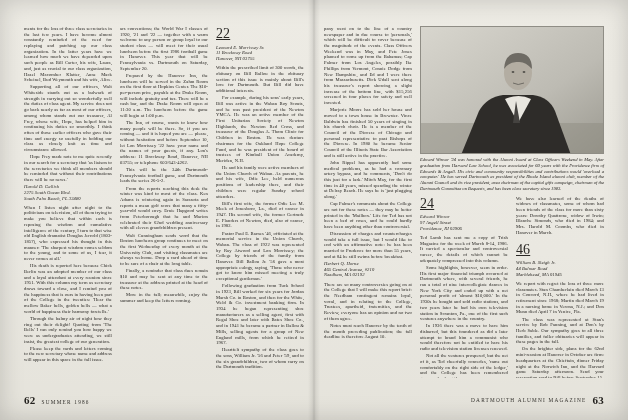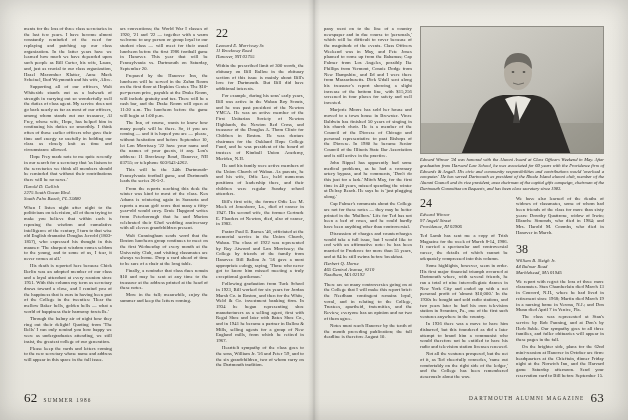--- a/index.html
+++ b/index.html
@@ -14,36 +14,36 @@
     background:linear-gradient(90deg,rgba(0,0,0,0) 0%,rgba(0,0,0,0.07) 35%,rgba(0,0,0,0.16) 50%,rgba(0,0,0,0.07) 65%,rgba(0,0,0,0) 100%);
   }
   .page{position:absolute;top:0;height:420px;box-sizing:border-box;}
   .page-left{left:0;width:314px;padding:26px 10px 0 24px;}
   .page-right{left:314px;width:314px;padding:26px 24px 0 10px;}
   .cols{display:flex;gap:8px;height:352px;}
   .col{flex:0 0 88px;width:88px;overflow:hidden;text-align:justify;
        font-size:4.6px;line-height:1.24;letter-spacing:0.1px;}
   .col p.para{margin:0 0 1.5px;text-indent:6px;}
   .col p.para.noindent{text-indent:0;}
-  .classnum{font-size:12px;line-height:1.05;margin:7px 0 3px;font-weight:400;color:#2a2825;}
+  .classnum{font-size:14px;line-height:1.05;margin:7px 0 3px;font-weight:400;color:#2a2825;text-decoration:underline;}
   .col > .classnum:first-child{margin-top:1px;}
   .secretary{font-style:italic;margin:0 0 3.5px;line-height:1.25;}
   .right-two{flex:0 0 184px;width:184px;display:flex;flex-direction:column;}
   .photo{
     width:184px;height:128px;flex:0 0 128px;border:0.5px solid #8f8d85;box-sizing:border-box;
     background:#c6c4bc;overflow:hidden;
   }
   .caption{
     margin:3px 0 4px;font-style:italic;font-size:4.6px;line-height:1.26;text-align:justify;
   }
   .inner{flex:1 1 auto;height:auto;overflow:hidden;}
   .footer{position:absolute;bottom:14px;display:flex;align-items:baseline;gap:6px;}
   .footer-left{left:24px;}
   .footer-right{right:24px;align-items:center;}
-  .pnum{font-size:13px;font-weight:normal;letter-spacing:0.3px;}
+  .pnum{font-size:11px;font-weight:bold;letter-spacing:0.3px;}
   .flabel{font-size:5.3px;letter-spacing:1.2px;text-transform:uppercase;color:#33312d;}
 </style>
 </head>
 <body>
 
 <div class="spread">
 
   <section class="page page-left">
     <div class="cols">
       <div class="col">
@@ -141,21 +141,21 @@
                 <div>97 Angell Street</div>
                 <div>Providence, RI 02906</div>
               </div>
               <p class="para noindent">Ted Lamb has sent me a copy of Trish Magazine for the week of March 8-14, 1986. It carried a spectacular and controversial career, the details of which cannot be adequately compressed into this column.</p>
               <p class="para">Some highlights, however, seem in order. His first major financial triumph occurred at Dartmouth where, with several friends, he ran a total of nine intercollegiate dances in New York City and ended up with a net personal profit of 'almost $10,000.' In the 1930s he bought and sold radio stations, and two years later he had his own television station in Scranton, Pa., one of the first such ventures anywhere in the country.</p>
               <p class="para">In 1936 there was a move to have him disbarred, but this foundered as did a later attempt to brand him a communist who would therefore not be entitled to have his radio and television station licenses renewed.</p>
               <p class="para">Not all the ventures prospered, but the net of it, as Ted cheerfully concedes, 'came out comfortably on the right side of the ledger,' and the College has been remembered generously along the way.</p>
             </div>
           <div class="col">
               <p class="para noindent">We have also learned of the deaths of widows of classmates, some of whom had been friends of the class for more than sixty years: Dorothy Quattrone, widow of Irwin; Blanche Simonds, who died in 1984; and Mrs. Harold M. Coombs, who died in Hanover in March.</p>
-              <div class="classnum">38</div>
+              <div class="classnum">46</div>
               <div class="secretary">
                 <div>William B. Sleigh Jr.</div>
                 <div>44 Bulmer Road</div>
                 <div>Marblehead, MA 01945</div>
               </div>
               <p class="para noindent">We report with regret the loss of three more classmates. Stan Chamberlain died March 13 in Concord, N.H., where he had lived in retirement since 1968; Martin died March 19 in a nursing home in Verona, N.J.; and Don Munn died April 7 in Venice, Fla.</p>
               <p class="para">The class was represented at Stan's service by Bob Fanning, and at Don's by Herb Sable. Our sympathy goes to all three families, and fuller obituaries will appear in these pages in the fall.</p>
               <p class="para">On the brighter side, plans for the 62nd mini-reunion at Hanover in October are firm: headquarters at the Chieftain, dinner Friday night at the Norwich Inn, and the Harvard game Saturday afternoon. Send your reservation card to Bill before September 15.</p>
             </div>
         </div>

